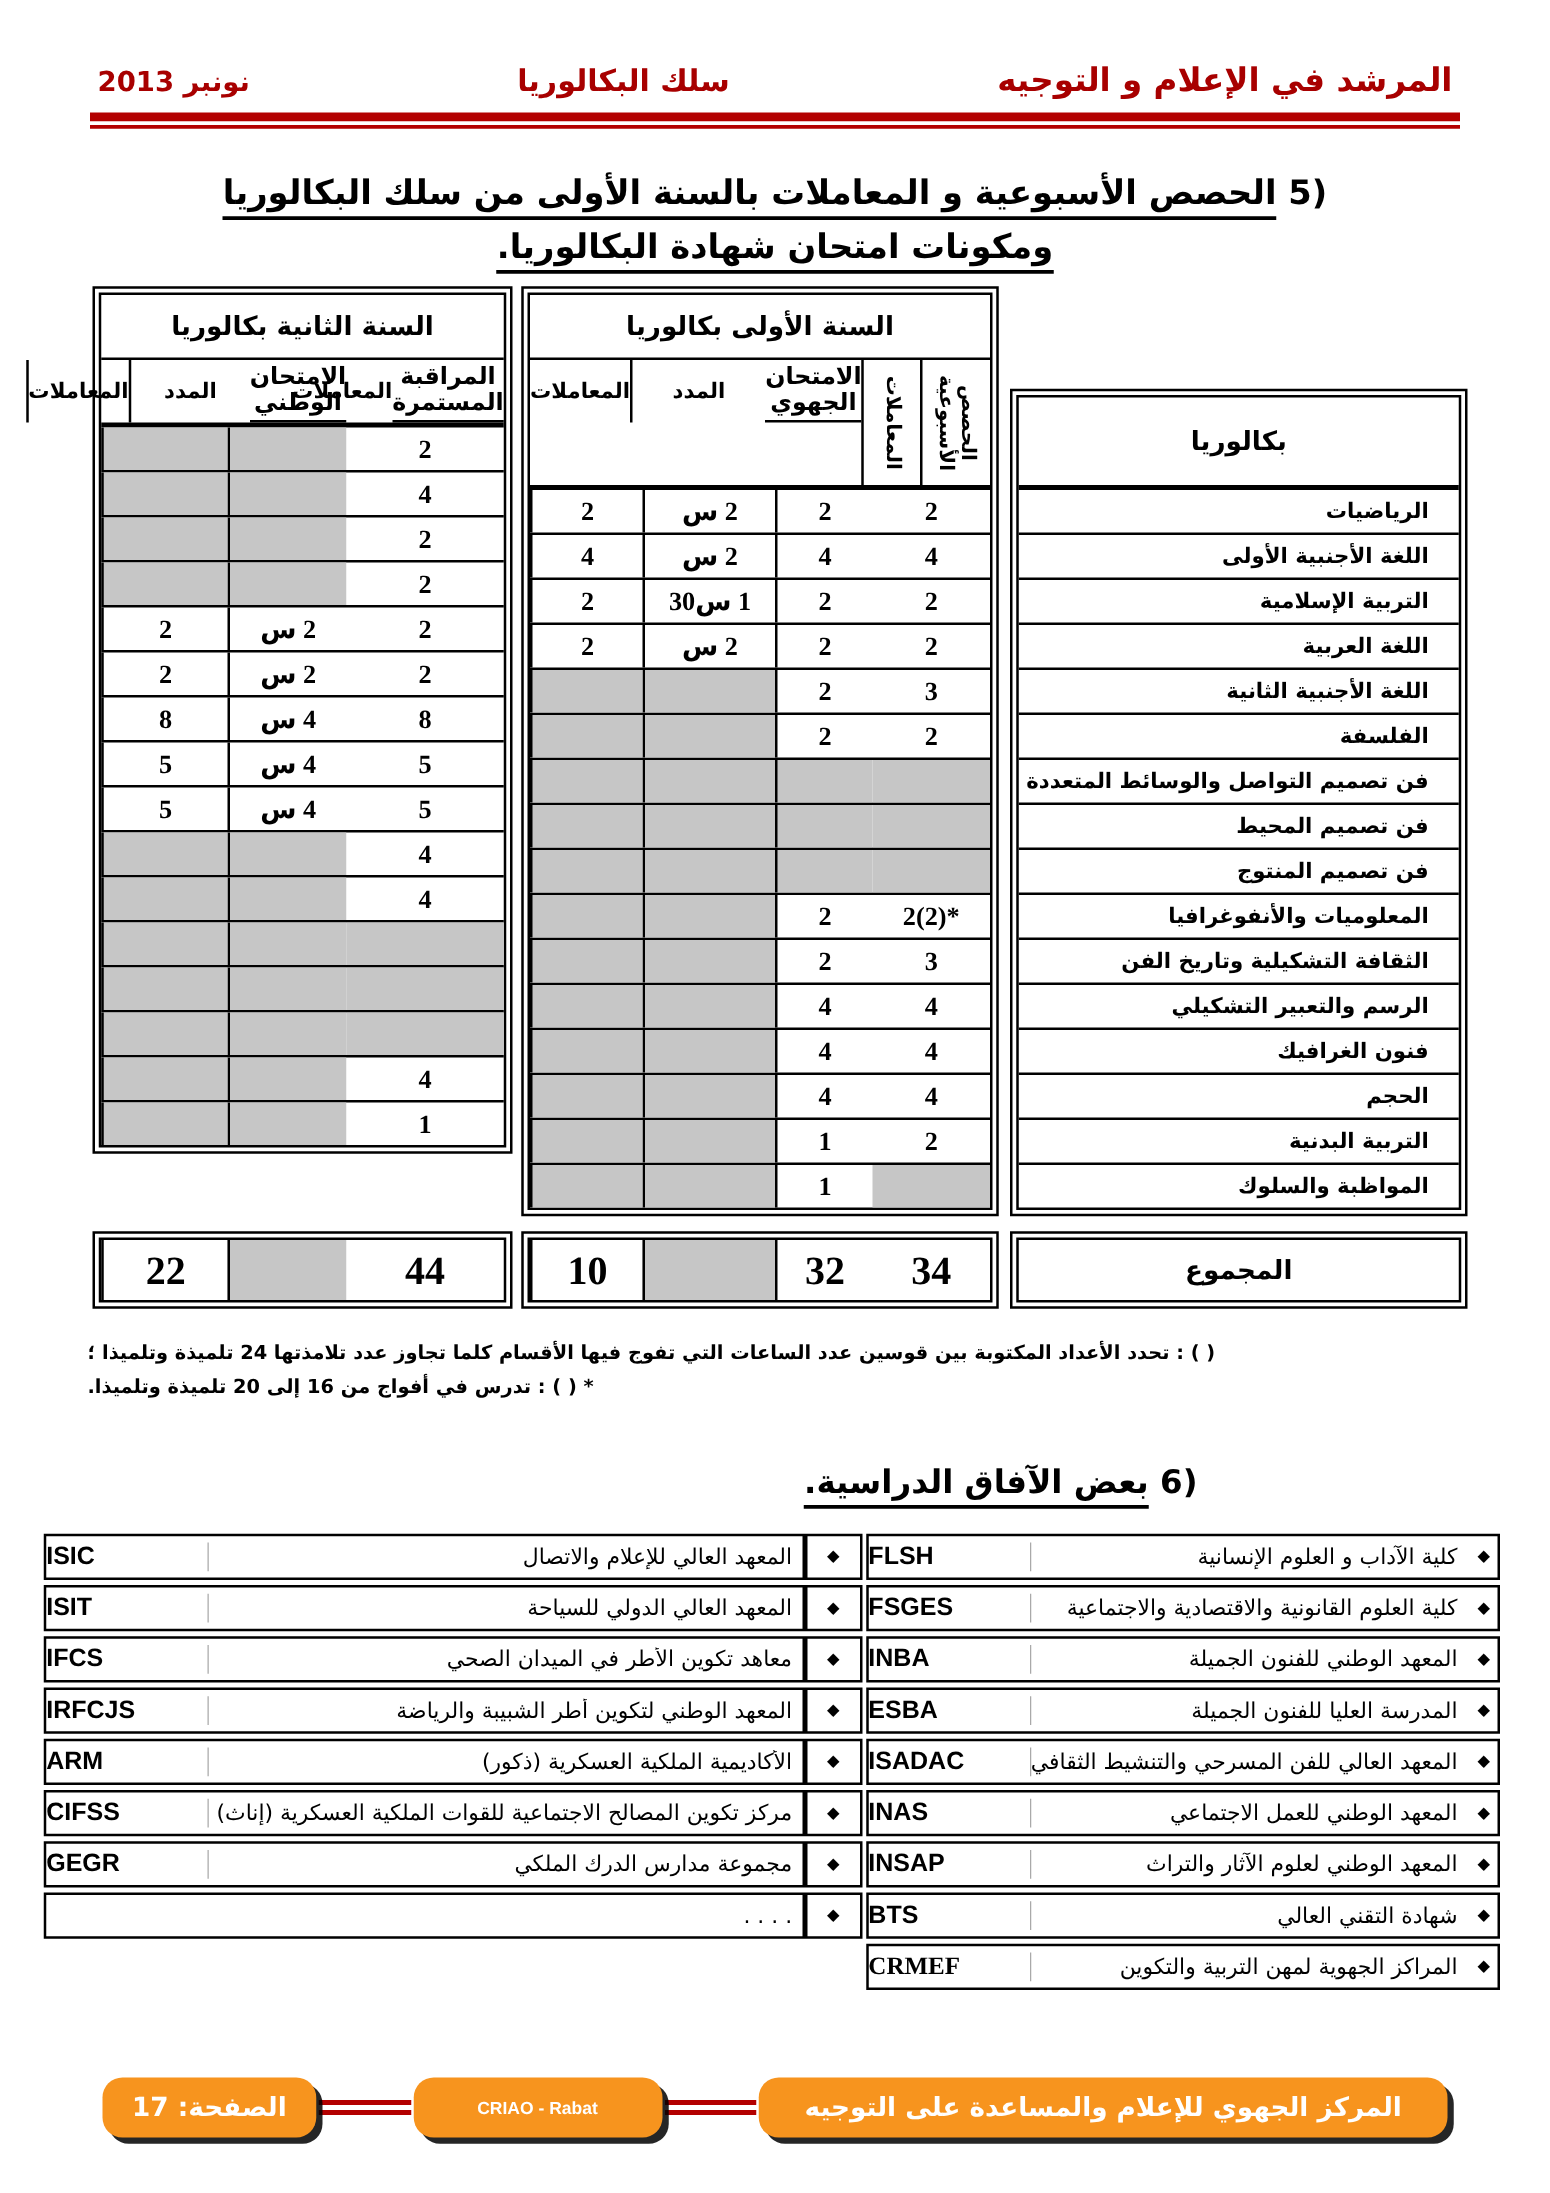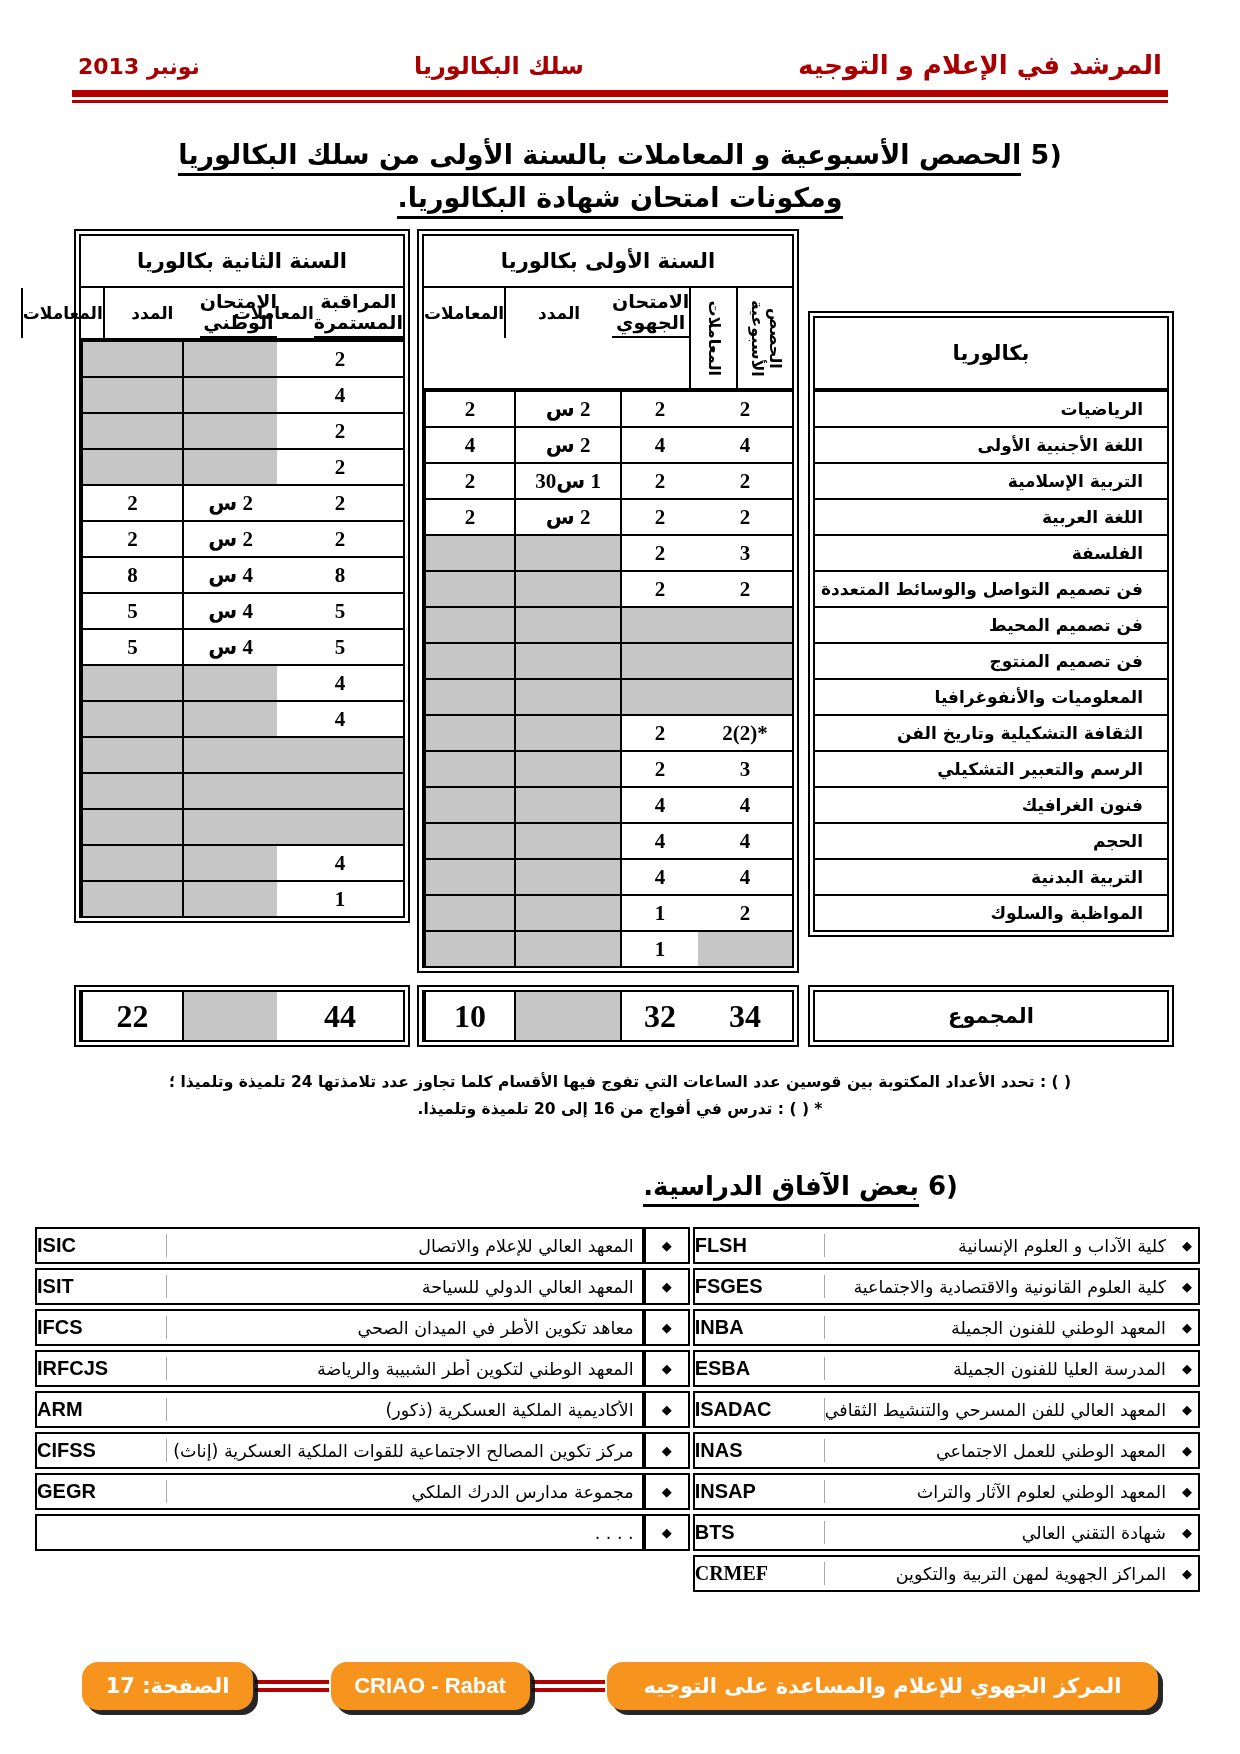--- a/index.html
+++ b/index.html
@@ -53,21 +53,21 @@
   
   .totband{display:flex;margin:12px 66px 0 66px;align-items:stretch;}
   .totband .gbox{flex-direction:row;}
   .tot-mawad{width:366px;} .tot-y1{width:382px;margin-right:9px;} .tot-y2{width:336px;margin-right:7px;}
   .tot-cell{height:48px;font-size:32px;}
   .tot-label{flex:1;display:flex;align-items:center;justify-content:center;
              font-weight:bold;font-size:21px;height:48px;}
 
   
   .footnotes{margin:22px 70px 0 70px;font-size:15.5px;font-weight:bold;line-height:1.75;}
-  .fnote{unicode-bidi:plaintext;text-align:center;}
+  .fnote{unicode-bidi:plaintext;text-align:left;}
 
   
   .sec6{margin:48px 282px 0 0;font-weight:bold;font-size:26px;}
 
   
   .plists{display:flex;margin:26px 40px 0 35px;justify-content:space-between;align-items:flex-start;}
   .plist{display:flex;flex-direction:column;}
   .plist-right{width:510px;}
   .plist-left{width:662px;}
   .prow{display:flex;margin-bottom:4px;height:37px;align-items:stretch;}
@@ -81,21 +81,21 @@
   .bullet-box{width:42px;border:2px solid #000;margin-right:3px;display:flex;align-items:center;
               justify-content:center;font-size:13px;}
   .plist-left .pmain{order:2;} .plist-left .bullet-box{order:1;}
 
   
   .pfooter{position:absolute;top:1662px;right:82px;left:82px;display:flex;align-items:center;}
   .pill{background:#f7941e;color:#fff;font-weight:bold;border-radius:16px;height:48px;
         display:flex;align-items:center;justify-content:center;box-shadow:5px 5px 0 rgba(0,0,0,0.85);
         box-sizing:border-box;padding:0 14px;}
   .pill-main{width:551px;font-size:21px;}
-  .pill-criao{width:199px;font-size:22px;font-family:"Liberation Sans",sans-serif;direction:ltr;}
+  .pill-criao{width:199px;font-size:14px;font-family:"Liberation Sans",sans-serif;direction:ltr;}
   .pill-page{width:171px;font-size:21px;}
   .connector{flex:1;height:12px;border-top:4px solid #b30000;border-bottom:4px solid #b30000;
              box-sizing:border-box;margin:0 2px;align-self:center;}
 </style>
 </head>
 <body>
 
 <div class="page">
 
   <div class="hdr-row">
@@ -129,20 +129,23 @@
           <div class="trow">
             <div class="cell subject-cell">اللغة الأجنبية الأولى</div>
           </div>
           <div class="trow">
             <div class="cell subject-cell">التربية الإسلامية</div>
           </div>
           <div class="trow">
             <div class="cell subject-cell">اللغة العربية</div>
           </div>
           <div class="trow">
+            <div class="cell subject-cell">اللغة الأجنبية الثانية</div>
+          </div>
+          <div class="trow">
             <div class="cell subject-cell">الفلسفة</div>
           </div>
           <div class="trow">
             <div class="cell subject-cell">فن تصميم التواصل والوسائط المتعددة</div>
           </div>
           <div class="trow">
             <div class="cell subject-cell">فن تصميم المحيط</div>
           </div>
           <div class="trow">
             <div class="cell subject-cell">فن تصميم المنتوج</div>

